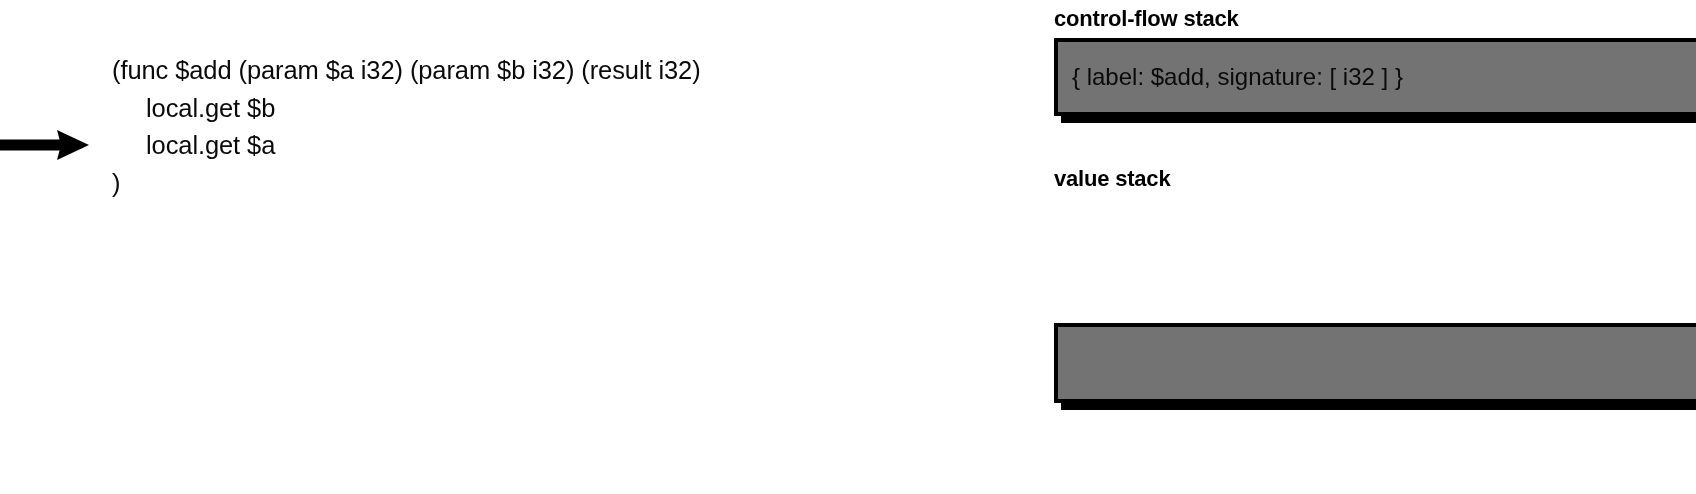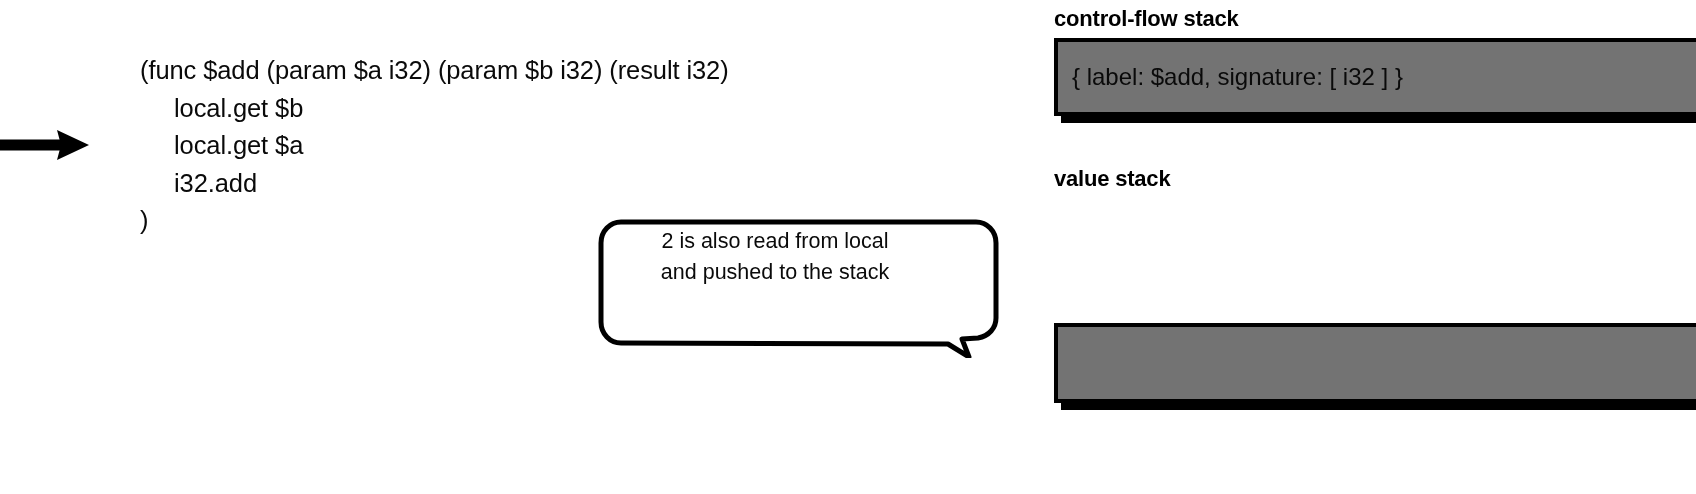--- a/index.html
+++ b/index.html
@@ -19,21 +19,20 @@
     background: #ffffff;
     overflow: hidden;
   }
 
   
   #code-block {
     position: absolute;
     left: 112px;
     top: 52px;
     width: 820px;
-    margin-left: 28px;
   }
   .code-line {
     font-family: "Liberation Sans", sans-serif;
     font-size: 25.5px;
     line-height: 37.5px;
     letter-spacing: -0.1px;
     white-space: pre;
     color: #0a0a0a;
     font-weight: 400;
   }
@@ -116,51 +115,30 @@
 </style>
 </head>
 <body>
 
 <div id="stage">
 
   <div id="code-block">
     <div class="code-line">(func $add (param $a i32) (param $b i32) (result i32)</div>
     <div class="code-line indent">local.get $b</div>
     <div class="code-line indent">local.get $a</div>
-    <div class="code-line indent">i32.add</div>
     <div class="code-line">)</div>
   </div>
 
   <div id="exec-arrow">
     <svg width="92" height="38" viewBox="0 0 92 38" xmlns="http://www.w3.org/2000/svg">
       <rect x="0" y="13.5" width="63" height="11" fill="#000000"></rect>
       <path d="M 57 4 L 89 19 L 57 34 L 61 19 Z" fill="#000000"></path>
     </svg>
   </div>
 
-  <div id="callout">
-    <svg width="452" height="160" viewBox="0 0 452 160" xmlns="http://www.w3.org/2000/svg">
-      <path d="M 55 24
-               C 44 24 35 33 35 45
-               L 35 124
-               C 35 136 44 145 55 145
-               L 382 146
-               L 403 159
-               L 396 141
-               L 412 140
-               C 423 138 430 130 430 120
-               L 430 45
-               C 430 33 421 24 410 24
-               Z" fill="#ffffff" stroke="#000000" stroke-width="5" stroke-linejoin="round" stroke-linecap="round"></path>
-    </svg>
-    <div id="callout-text">
-      <span class="bubble-line">2 is also read from local</span>
-      <span class="bubble-line">and pushed to the stack</span>
-    </div>
-  </div>
 
   <div class="panel" id="panel-control-flow">
     <div class="panel-title">control-flow stack</div>
     <div class="panel-box">
       <div class="panel-box-inner">{ label: $add, signature: [ i32 ] }</div>
     </div>
   </div>
 
   <div class="panel" id="panel-value-stack">
     <div class="panel-title">value stack</div>

